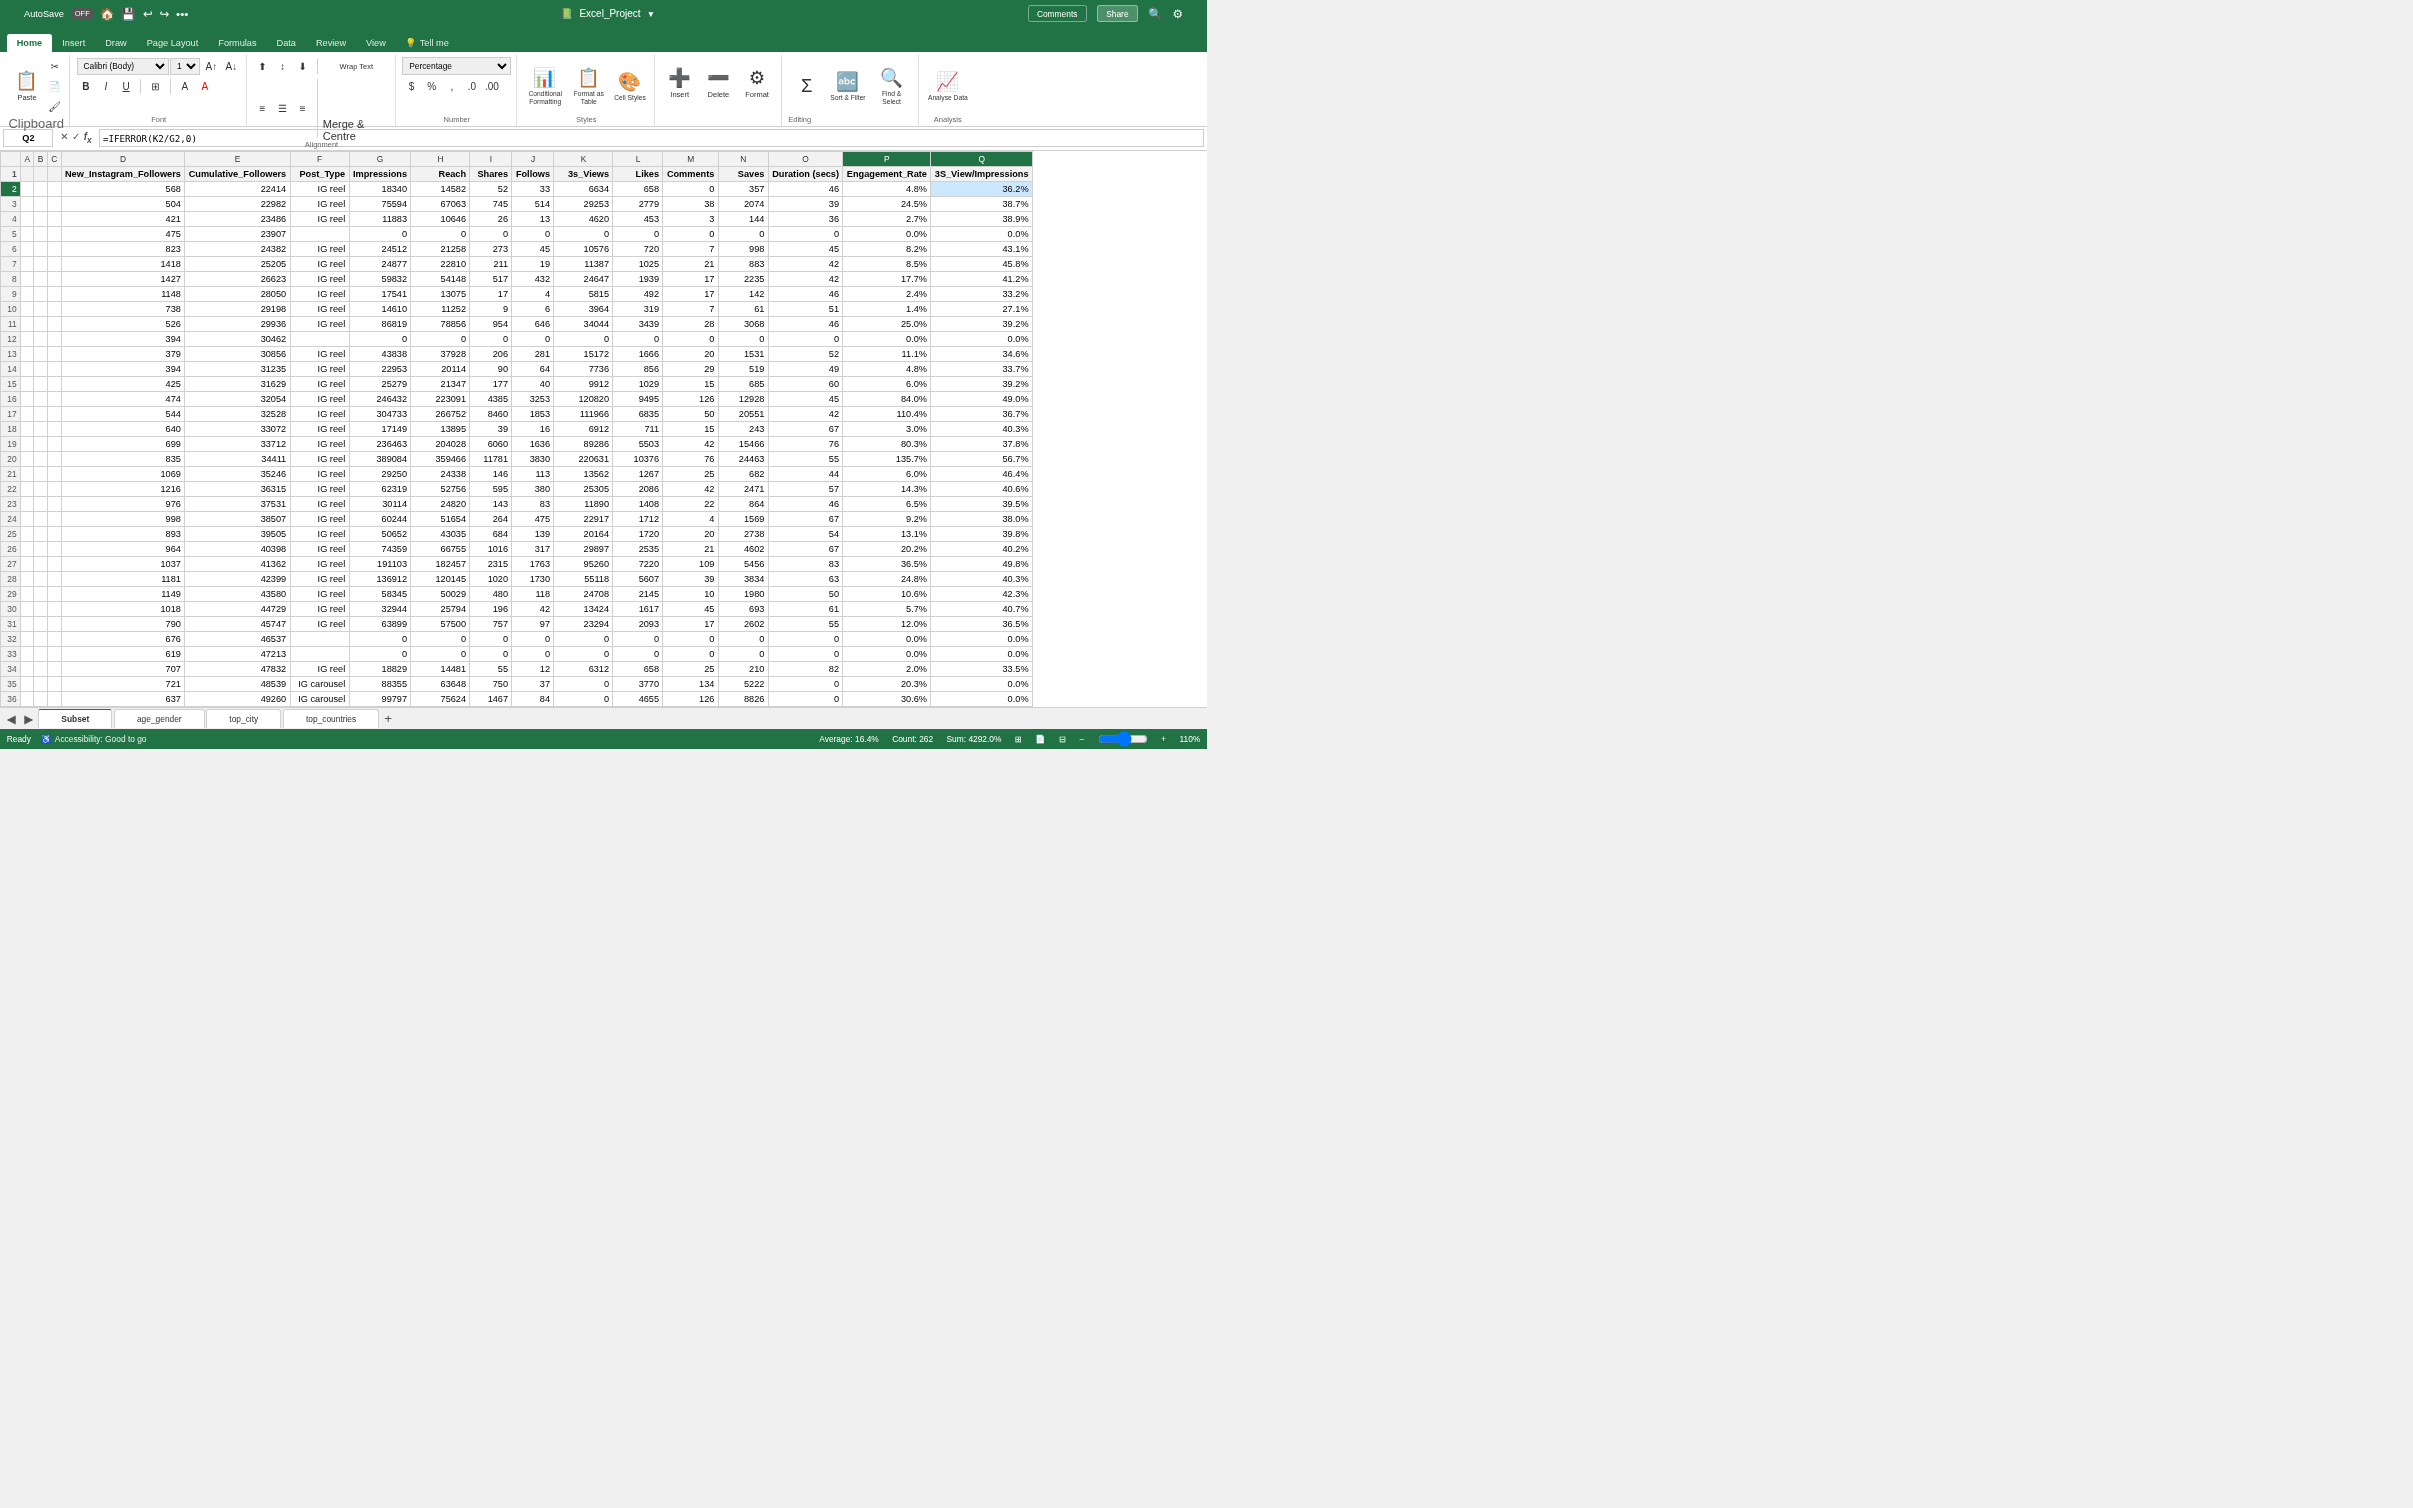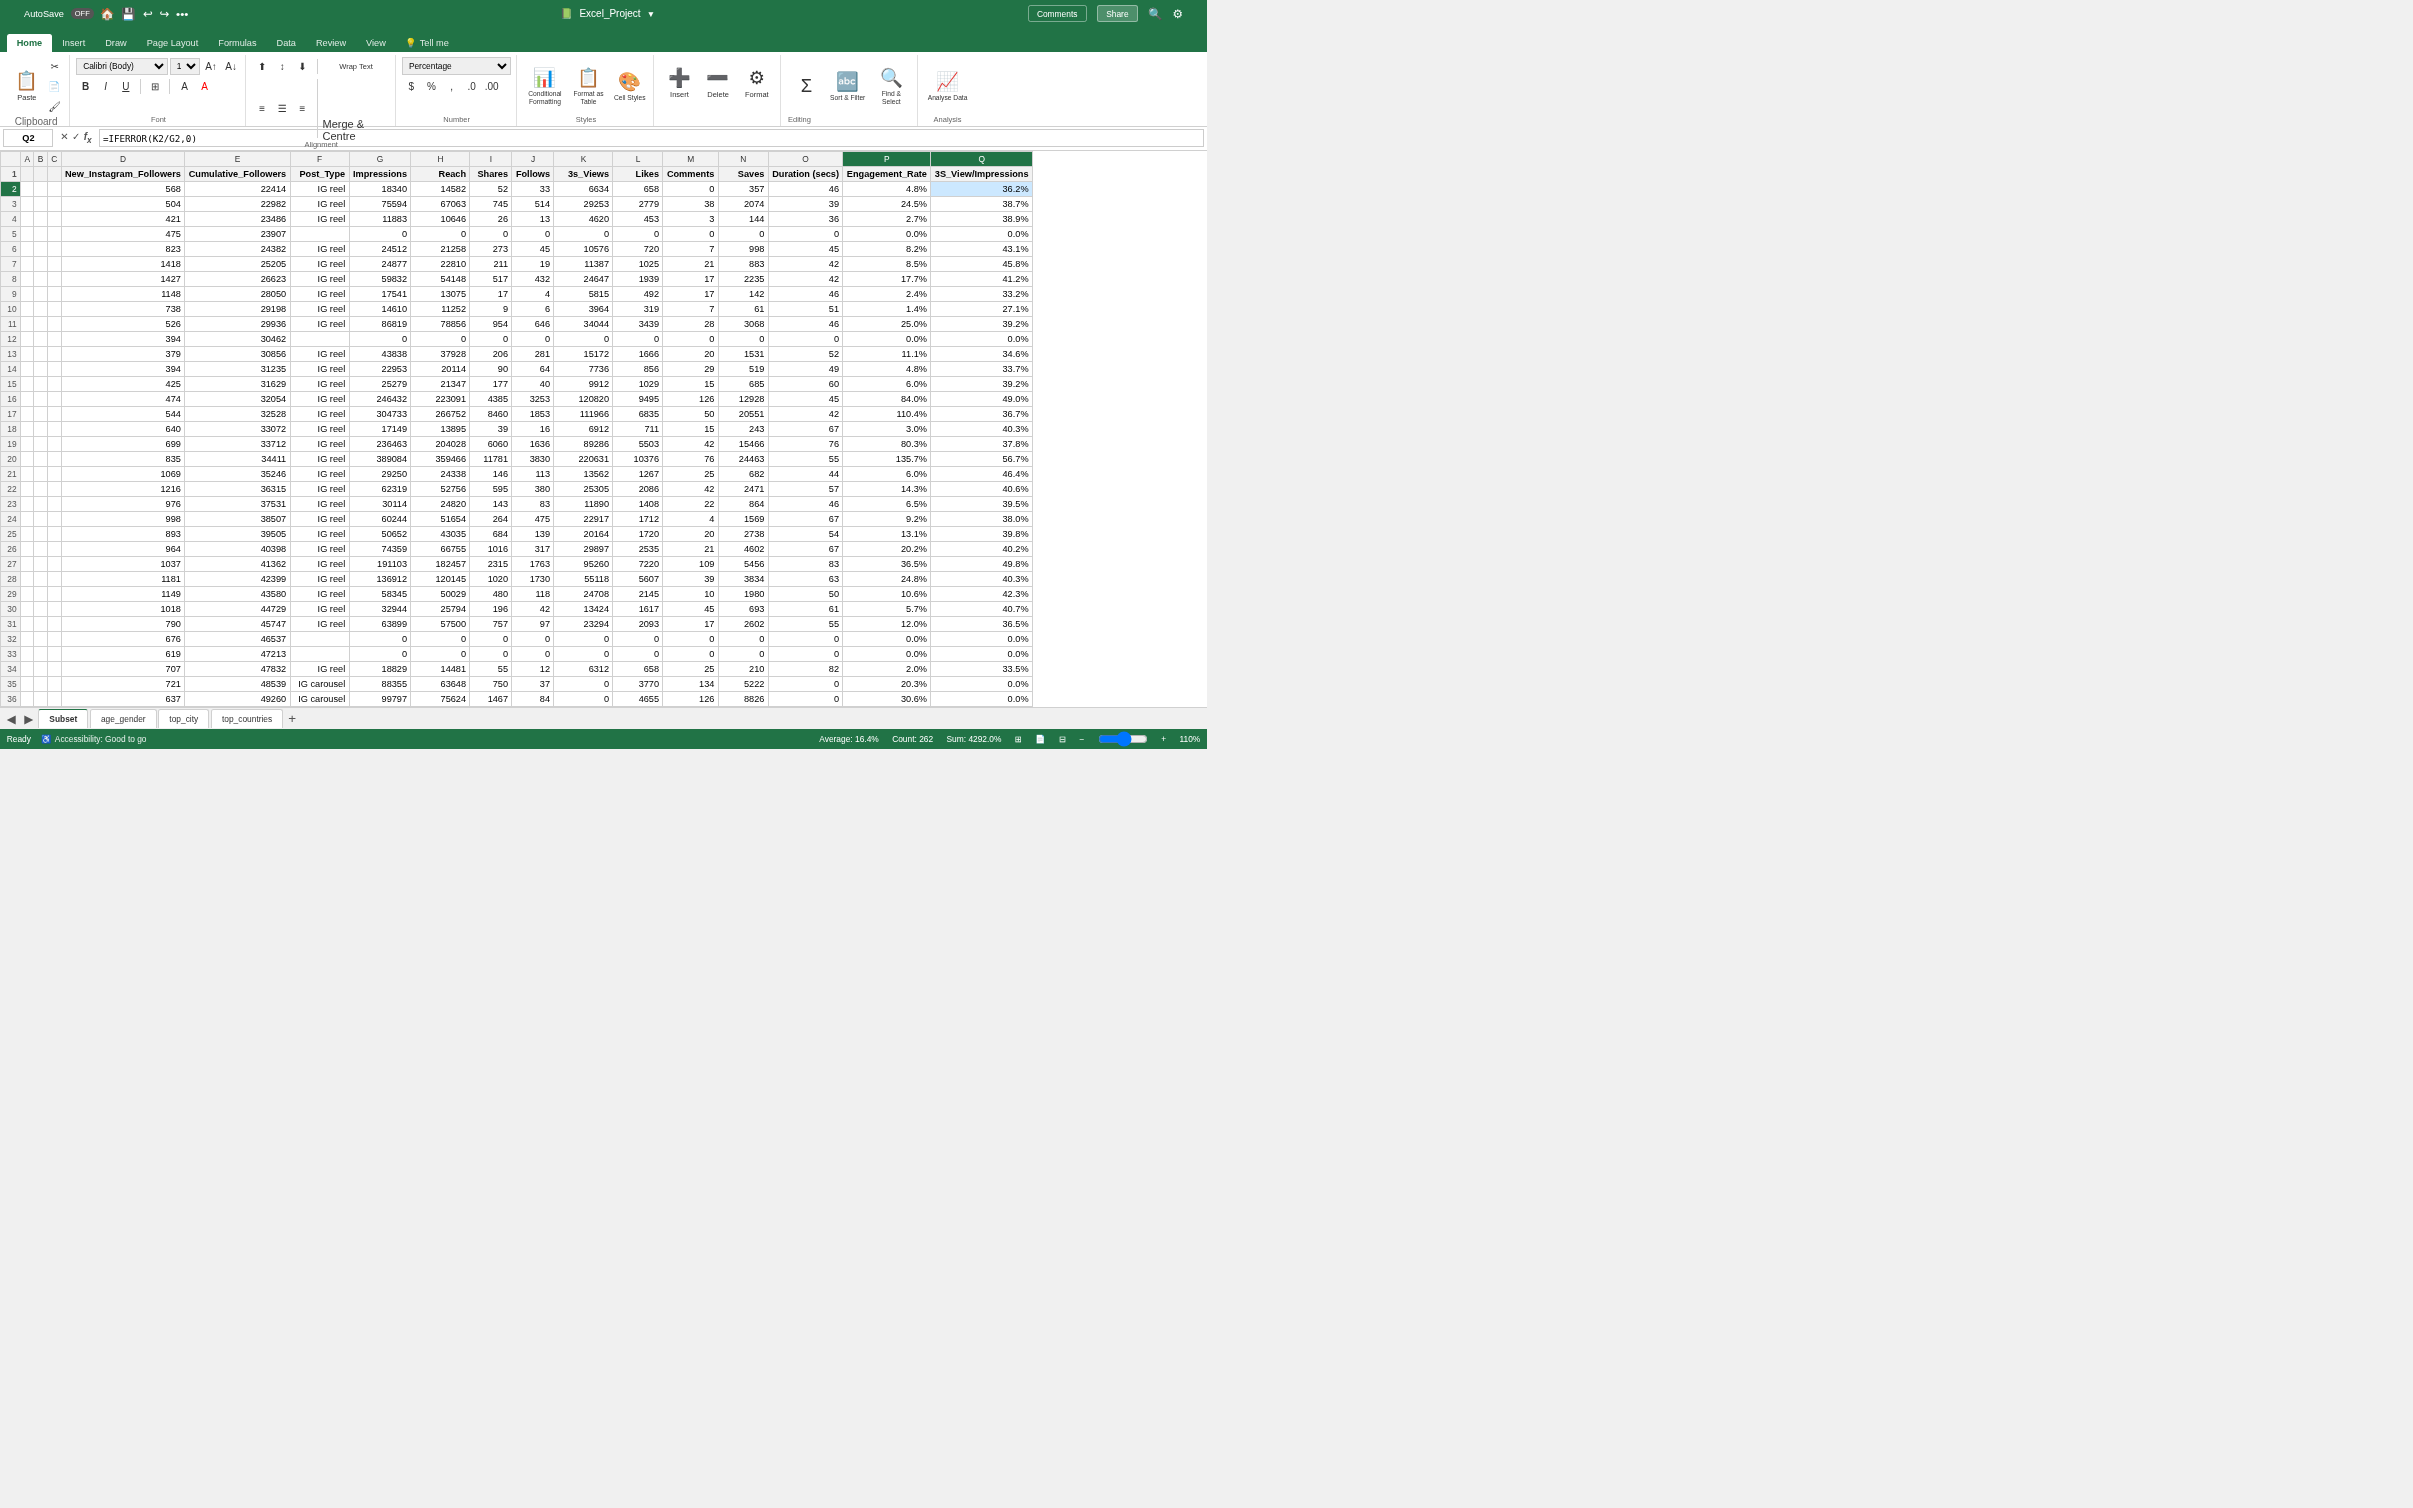--- a/index.html
+++ b/index.html
@@ -148,21 +148,21 @@
       height: 22px;
       background: #f0f0f0;
       border-top: 0.8px solid #d0d0d0;
       display: flex;
       align-items: center;
       padding: 0 3.4px;
       gap: 1.7px;
     }
     .sheet-tab {
       height: 18.4px;
-      padding: 0 10px;
+      padding: 0 22px;
       background: white;
       border: 0.8px solid #d0d0d0;
       border-bottom: none;
       cursor: pointer;
       font-size: 8.4px;
       color: #333;
       display: flex;
       align-items: center;
       border-radius: 2.5px 2.5px 0 0;
     }
@@ -269,21 +269,21 @@
       <div class="big-ribbon-btn">
         <div class="big-icon">📋</div>
         <div>Paste</div>
       </div>
       <div style="display:flex;flex-direction:column;gap:1.7px;">
         <div class="icon-btn" title="Cut">✂</div>
         <div class="icon-btn" title="Copy">📄</div>
         <div class="icon-btn" title="Format Painter">🖌</div>
       </div>
     </div>
-    <div style="font-size:10px;color:#666;text-align:center;">Clipboard</div>
+    <div style="font-size:13px;color:#666;text-align:center;">Clipboard</div>
   </div>
 
   <div style="display:flex;flex-direction:column;padding:1.7px 5px;border-right:0.8px solid #e0e0e0;min-width:151px;position:relative;">
     <div style="display:flex;align-items:center;gap:1.7px;margin-bottom:1.7px;">
       <select class="font-selector">
         <option>Calibri (Body)</option>
       </select>
       <select class="size-selector">
         <option>12</option>
       </select>

